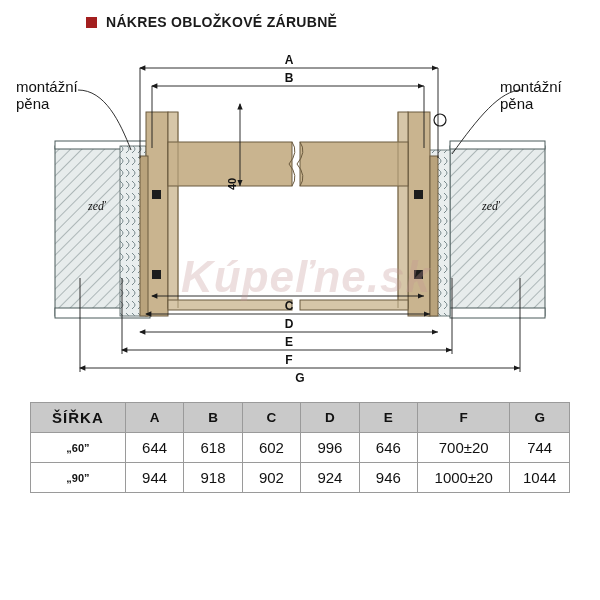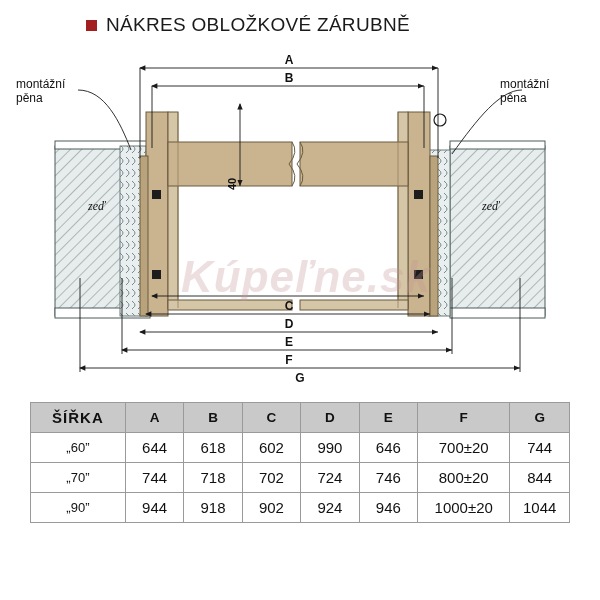--- a/index.html
+++ b/index.html
@@ -24,40 +24,40 @@
     align-items: center;
     gap: 9px;
   }
   .title-marker {
     width: 11px;
     height: 11px;
     background: #a31f1f;
     display: block;
   }
   .title-text {
-    font-size: 19px;
-    font-weight: normal;
+    font-size: 14px;
+    font-weight: bold;
     letter-spacing: 0.3px;
     color: #1a1a1a;
   }
 
   
   .drawing {
     position: absolute;
     top: 38px;
     left: 0;
     width: 600px;
     height: 360px;
   }
   .drawing svg { display: block; }
 
   
   .callout {
     position: absolute;
-    font-size: 12px;
+    font-size: 15px;
     line-height: 1.15;
     color: #111;
   }
   .callout.left  { left: 16px;  top: 78px;  text-align: left; }
   .callout.right { left: 500px; top: 78px;  text-align: left; }
 
   
   .watermark {
     position: absolute;
     top: 252px;
@@ -96,22 +96,22 @@
   table.spec thead th {
     background: #c9c9c9;
     font-weight: bold;
     font-size: 13.5px;
   }
   table.spec thead th.first {
     font-size: 15px;
     letter-spacing: 1px;
   }
   table.spec tbody td.rowhead {
-    font-weight: normal;
-    font-size: 13px;
+    font-weight: bold;
+    font-size: 11px;
   }
   table.spec tbody td {
     font-size: 15px;
   }
   .col-first { width: 96px; margin-top: 40px; }
   .col-n     { width: 58px; }
   .col-f     { width: 92px; }
 </style>
 </head>
 <body>
@@ -277,34 +277,24 @@
         <th class="col-f">F</th>
         <th class="col-n">G</th>
       </tr>
     </thead>
     <tbody>
       <tr>
         <td class="rowhead">„60”</td>
         <td>644</td>
         <td>618</td>
         <td>602</td>
-        <td>990</td>
+        <td>996</td>
         <td>646</td>
         <td>700±20</td>
         <td>744</td>
-      </tr>
-      <tr>
-        <td class="rowhead">„70”</td>
-        <td>744</td>
-        <td>718</td>
-        <td>702</td>
-        <td>724</td>
-        <td>746</td>
-        <td>800±20</td>
-        <td>844</td>
       </tr>
       <tr>
         <td class="rowhead">„90”</td>
         <td>944</td>
         <td>918</td>
         <td>902</td>
         <td>924</td>
         <td>946</td>
         <td>1000±20</td>
         <td>1044</td>

